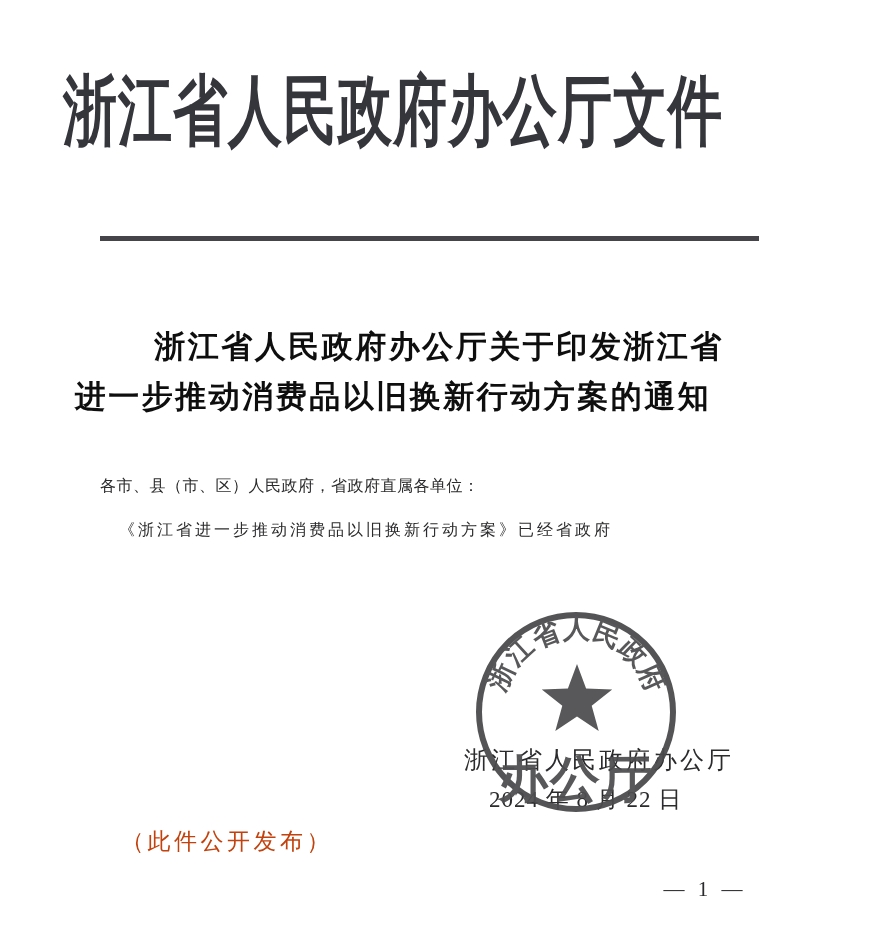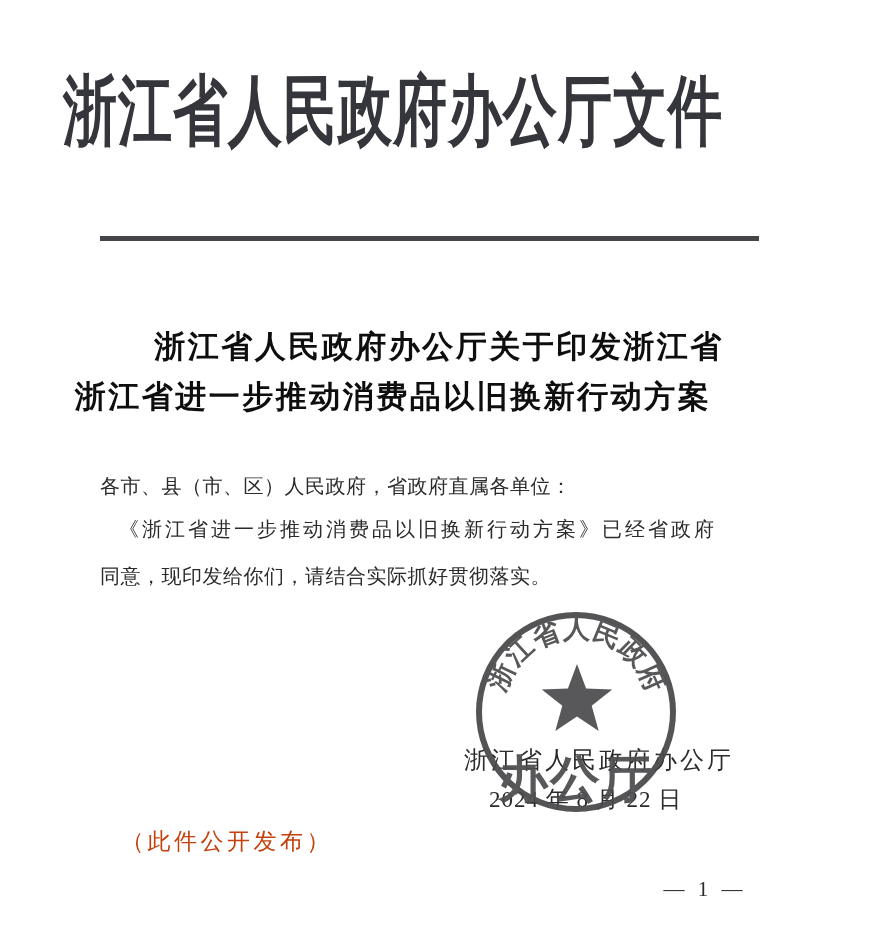--- a/index.html
+++ b/index.html
@@ -39,21 +39,21 @@
     font-family:"DejaVu Sans","Liberation Sans",sans-serif;
     font-weight:bold;
     font-size:31px;
     letter-spacing:2.5px;
     color:#0e0e0e;
     white-space:nowrap;
   }
   .title-1{top:326px;margin-left:46px;}
   .title-2{top:376px;}
   .body-line{
-    font-size:20px;
+    font-size:16px;
     color:#2b2b2d;
     white-space:nowrap;
     line-height:30px;
   }
   .salutation{left:100px;top:471px;letter-spacing:0.5px;}
   .body-1{left:119px;top:516px;letter-spacing:3px;font-family:Liberation Mono, monospace;}
   .body-2{left:100px;top:561px;letter-spacing:0.5px;}
   .signer{
     left:464px;top:744px;
     font-size:24px;letter-spacing:3px;
@@ -92,27 +92,26 @@
 
   <div class="abs centered letterhead" style="color: rgb(53, 53, 60);">
     <span class="stretch">浙江省人民政府办公厅文件</span>
   </div>
 
 
   <div class="abs rule" style="background: rgb(69, 69, 73);"></div>
 
   <div class="abs centered doc-title title-1">浙江省人民政府办公厅关于印发浙江省</div>
 
-  <div class="abs centered doc-title title-2">浙江省进一步推动消费品以旧换新行动方案</div>
+  <div class="abs centered doc-title title-2">进一步推动消费品以旧换新行动方案的通知</div>
 
   <div class="abs body-line salutation">各市、县（市、区）人民政府，省政府直属各单位：</div>
 
   <div class="abs body-line body-1">《浙江省进一步推动消费品以旧换新行动方案》已经省政府</div>
 
-  <div class="abs body-line body-2">同意，现印发给你们，请结合实际抓好贯彻落实。</div>
 
   <div class="abs signer">浙江省人民政府办公厅</div>
 
   <div class="abs date">2024 年 8 月 22 日</div>
 
   <svg class="abs seal" viewBox="0 0 212 212">
     <circle cx="106" cy="106" r="97" fill="none" stroke-width="6" stroke="#4a4a4c"></circle>
     <polygon points="107,58 116.1,82.5 142.2,83.6 121.7,99.8 128.7,124.9 107,110.5 85.3,124.9 92.3,99.8 71.8,83.6 97.9,82.5" fill="#4e4e50"></polygon>
     <defs>
       <path id="sealArc" d="M 34.2 88.1 A 74 74 0 0 1 177.8 88.1" fill="none"></path>

